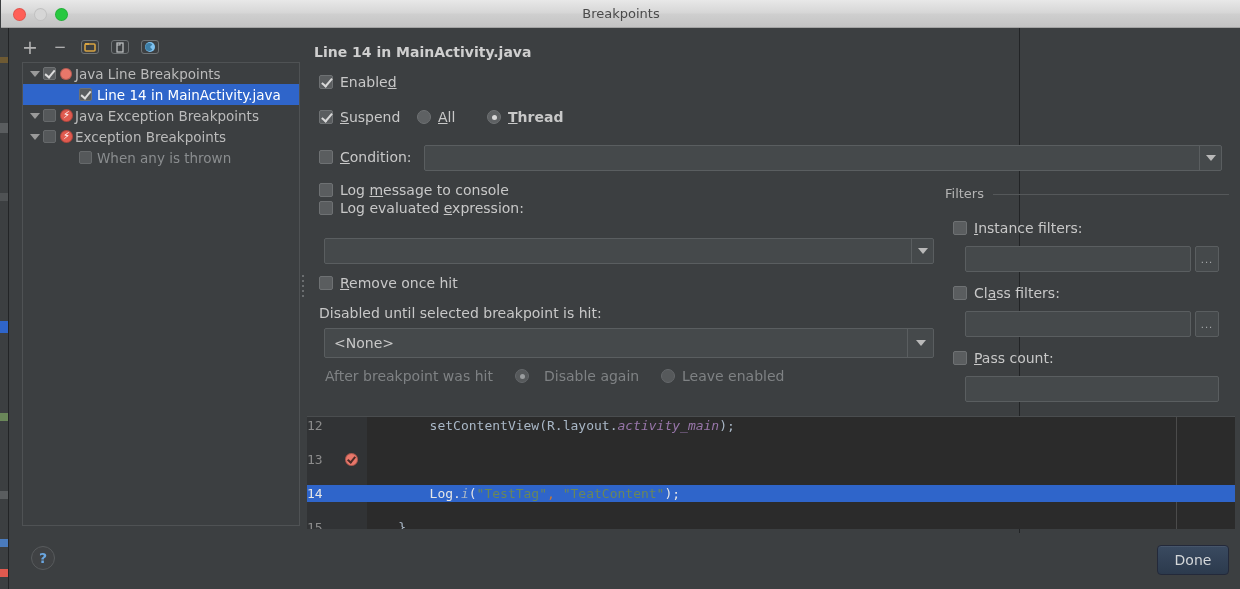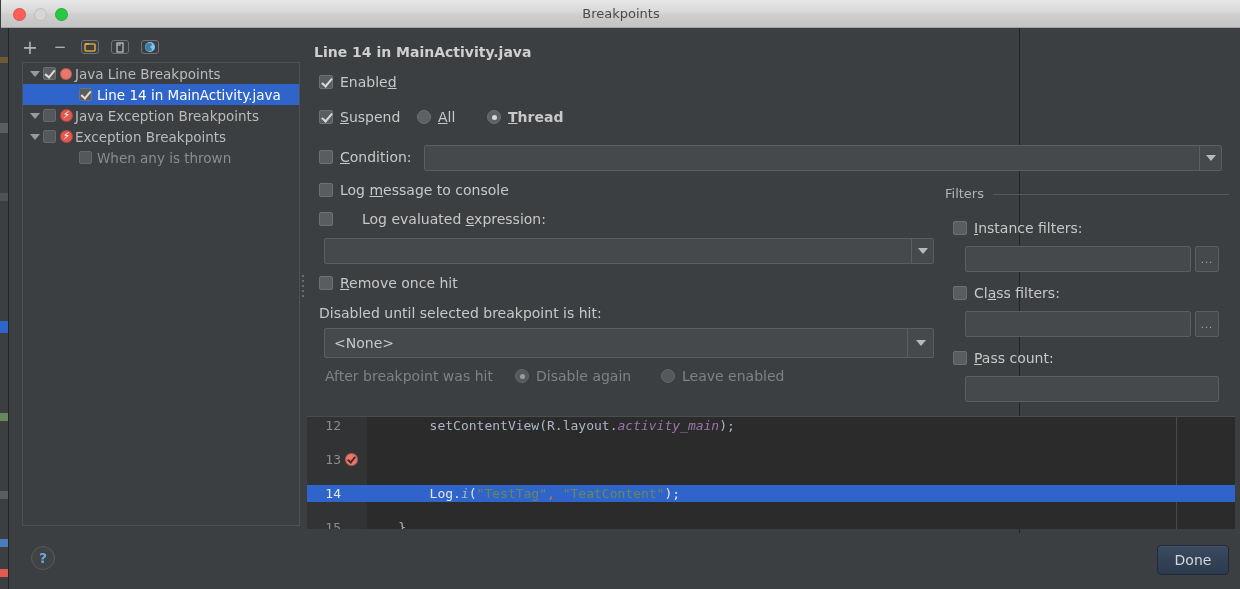--- a/index.html
+++ b/index.html
@@ -202,21 +202,21 @@
     background: #313335;
   }
   #code .guideline {
     position: absolute; left: 869px; top: 0; width: 1px; height: 113px;
     background: #4b4b4b;
   }
   .cline { position: relative; height: 17px; line-height: 17px; }
   .cline.hl { background: #2f65ca; }
   .cline.hl .codetext, .cline.hl .ln { color: #e6e6e6; }
   .ln {
-    position: absolute; left: 0; top: 0; width: 34px; text-align: right;
+    position: absolute; left: 0; top: 0; width: 34px; text-align: left;
     color: #8c8c8c; font-size: 13px;
   }
   .codetext { position: absolute; left: 60px; top: 0; white-space: pre; color: #a9b7c6; }
   .bp-gutter {
     position: absolute; left: 38px; top: 2px; width: 13px; height: 13px;
     border-radius: 50%; background: #e9776a;
     box-shadow: inset 0 0 0 1px rgba(0,0,0,.25);
   }
   .bp-gutter::after {
     content: ""; position: absolute; left: 4px; top: 2px;
@@ -401,21 +401,21 @@
       <span class="combo-arrow">
           <i></i>
         </span>
     </div>
 
     <div class="row" style="left:10px; top:148px;">
       <span class="ck"></span>
       <span class="lbl"><span>Log </span><span class="mn">m</span><span>essage to console</span></span>
     </div>
 
-    <div class="row" style="left:10px; top:177px;gap:22px;">
+    <div class="row" style="left:10px; top:166px;">
       <span class="ck"></span>
       <span class="lbl"><span>Log evaluated </span><span class="mn">e</span><span>xpression:</span></span>
     </div>
     <div class="field" style="position:absolute; left:15px; top:204px; width:610px;">
       <span class="txt"></span>
       <span class="combo-arrow">
           <i></i>
         </span>
     </div>
 
@@ -430,21 +430,21 @@
     <div class="field" style="position:absolute; left:15px; top:294px; width:610px; height:30px;">
       <span class="txt" style="line-height:28px;">&lt;None&gt;</span>
       <span class="combo-arrow" style="height:28px;width:26px;">
           <i></i>
         </span>
     </div>
 
     <div class="row" style="left:16px; top:334px;">
       <span class="lbl dim">After breakpoint was hit</span>
     </div>
-    <div class="row" style="left:206px; top:334px;">
+    <div class="row" style="left:206px; top:334px;gap:8px;">
       <span class="radio dim on"></span>
       <span class="lbl dim">Disable again</span>
     </div>
     <div class="row" style="left:352px; top:334px;">
       <span class="radio dim"></span>
       <span class="lbl dim">Leave enabled</span>
     </div>
   </div>
 
   <div id="filters">

